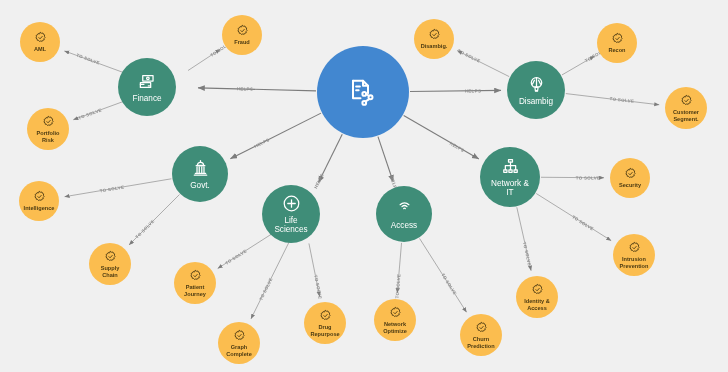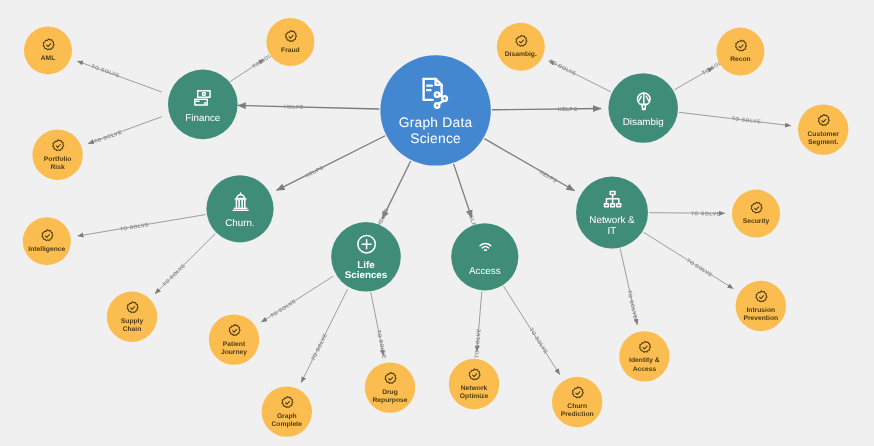--- a/index.html
+++ b/index.html
@@ -83,24 +83,22 @@
             <path d="M4 3v14h6"></path>
             <path d="M12 3v4h4"></path>
             <path d="M6.5 7.5h3"></path>
             <path d="M6.5 10.5h2"></path>
             <path d="M18 14.5a1.6 1.6 0 1 0 0 3.2 1.6 1.6 0 0 0 0-3.2z"></path>
             <path d="M13 12a1.5 1.5 0 1 0 0 3 1.5 1.5 0 0 0 0-3z"></path>
             <path d="M13 19.2a1.5 1.5 0 1 0 0 3 1.5 1.5 0 0 0 0-3z"></path>
             <path d="M14.4 13.6l2.3 1.4"></path>
             <path d="M14.4 19.3l2.3-1.4"></path>
           </svg></span>
-        <span class="lbl">Graph Data
-Science</span>
-      </div>
-      <div class="node hub" style="left: 140px; top: 58px; width: 58px; height: 58px;">
+      </div>
+      <div class="node hub" style="left: 118px; top: 58px; width: 58px; height: 58px;">
         <span class="ico"><svg width="19" height="19" viewBox="0 0 24 24" fill="none" stroke="#ffffff" stroke-width="1.6" stroke-linecap="round" stroke-linejoin="round">
             <path d="M6 4.5h13v7H6z"></path>
             <path d="M12.5 6.4a1.6 1.6 0 1 1 0 3.2 1.6 1.6 0 0 1 0-3.2z"></path>
             <path d="M3 13.5h13v6H3z"></path>
             <path d="M3 15.6h4.5"></path>
             <path d="M13 17.5h1.6"></path>
           </svg></span>
         <span class="lbl">Finance</span>
       </div>
       <div class="node hub" style="left: 507px; top: 61px; width: 58px; height: 58px;">
@@ -119,23 +117,23 @@
             <path d="M12 2.2v2"></path>
             <path d="M12 4.2c2.3 0 4 1.8 4 4H8c0-2.2 1.7-4 4-4z"></path>
             <path d="M6.5 8.5h11"></path>
             <path d="M7.6 10v7"></path>
             <path d="M10.4 10v7"></path>
             <path d="M13.6 10v7"></path>
             <path d="M16.4 10v7"></path>
             <path d="M5.5 18.3h13"></path>
             <path d="M4.2 20.5h15.6"></path>
           </svg></span>
-        <span class="lbl">Churn.</span>
-      </div>
-      <div class="node hub" style="left: 276px; top: 185px; width: 58px; height: 58px; font-weight: bold;">
+        <span class="lbl">Govt.</span>
+      </div>
+      <div class="node hub" style="left: 262px; top: 185px; width: 58px; height: 58px;">
         <span class="ico"><svg width="19" height="19" viewBox="0 0 24 24" fill="none" stroke="#ffffff" stroke-width="1.6" stroke-linecap="round" stroke-linejoin="round">
             <path d="M12 2.8a9.2 9.2 0 1 0 0 18.4 9.2 9.2 0 0 0 0-18.4z"></path>
             <path d="M12 7.3v9.4"></path>
             <path d="M7.3 12h9.4"></path>
           </svg></span>
         <span class="lbl">Life
 Sciences</span>
       </div>
       <div class="node hub" style="left: 376px; top: 186px; width: 56px; height: 56px;">
         <span class="ico"><svg width="19" height="19" viewBox="0 0 24 24" fill="none" stroke="#ffffff" stroke-width="1.6" stroke-linecap="round" stroke-linejoin="round">

